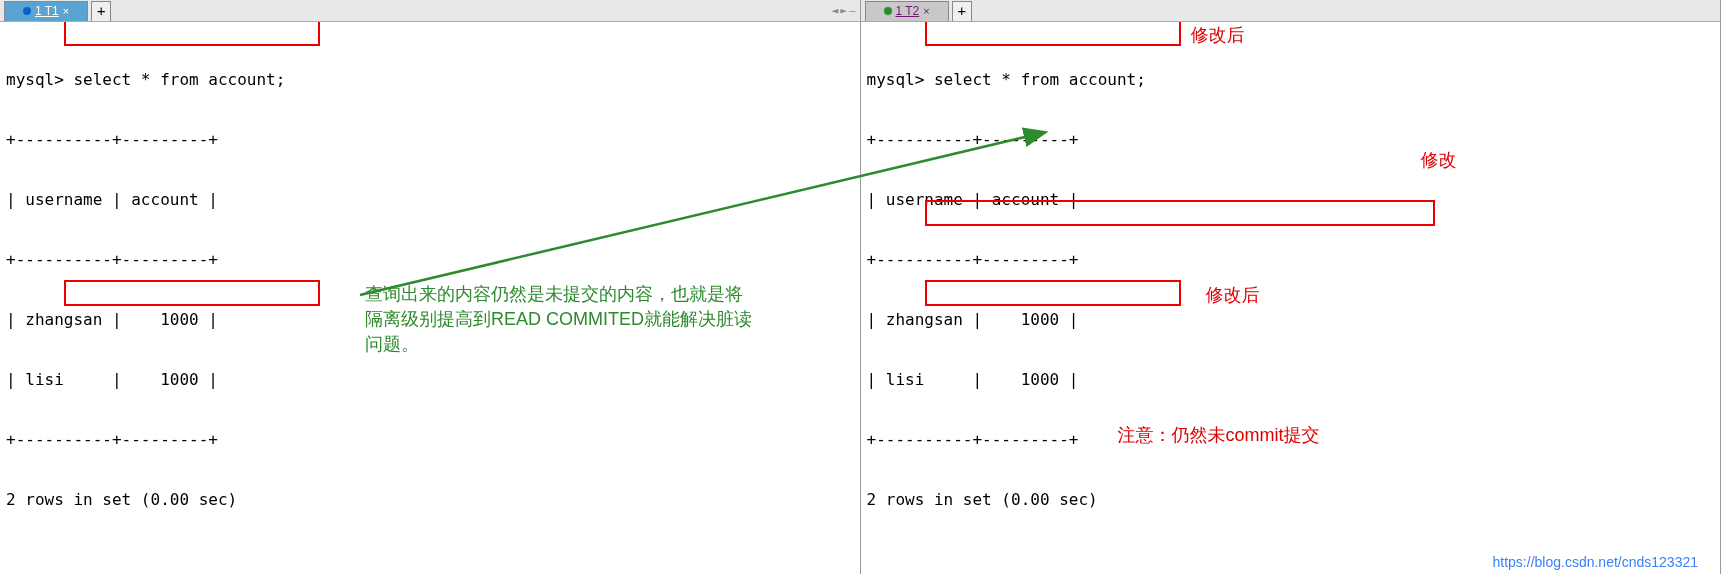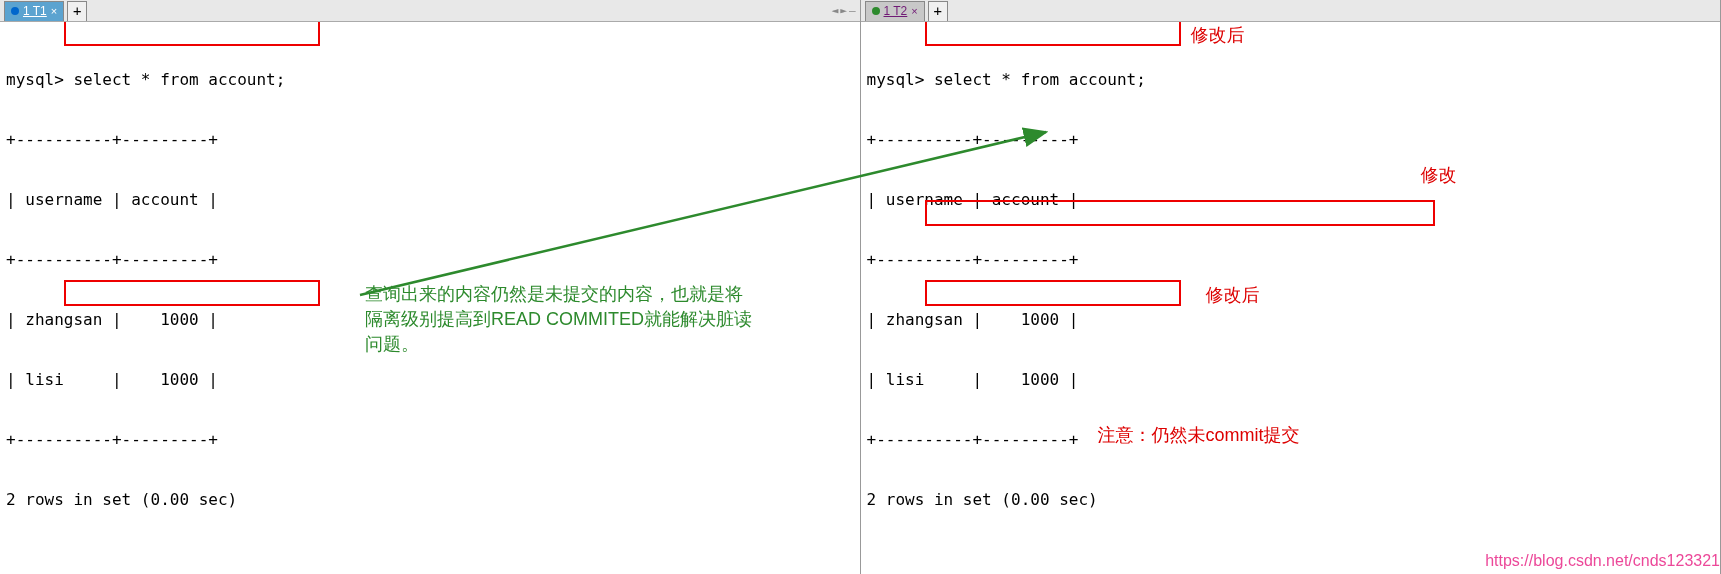--- a/index.html
+++ b/index.html
@@ -26,21 +26,21 @@
       background: #e8e8e8;
       display: flex;
       align-items: center;
       border-bottom: 1px solid #aaa;
       position: relative;
     }
     .tab {
       height: 20px;
       display: flex;
       align-items: center;
-      padding: 0 6px;
+      padding: 0 18px;
       font-size: 12px;
       font-family: Arial, sans-serif;
       gap: 4px;
       border: 1px solid #888;
       border-bottom: none;
       margin-left: 4px;
       background: #fff;
     }
     .tab.active-blue { background: #5ba3d0; color: #fff; }
     .tab.active-gray { background: #c8c8c8; color: #701a75; }
@@ -91,24 +91,24 @@
       color: #d00;
     }
     .anno.green { color: #2d8a2d; }
     .arrow-svg {
       position: absolute;
       pointer-events: none;
       z-index: 5;
     }
     .watermark {
       position: absolute;
-      right: 1px;
+      right: 23px;
       bottom: 4px;
-      font-size: 16px;
-      color: #ec4899;
+      font-size: 14px;
+      color: #3b82f6;
       font-family: Arial, sans-serif;
     }
   </style>
 </head>
 <body>
 
 <div class="pane">
   <div class="tabbar">
     <div class="tab active-blue">
       <span class="dot blue"></span>
@@ -184,23 +184,23 @@
     
     
     
     
 
     <div class="redbox" style="left:64px;top:-2px;width:256px;height:26px;"></div>
     <div class="redbox" style="left:64px;top:178px;width:510px;height:26px;"></div>
     <div class="redbox" style="left:64px;top:258px;width:256px;height:26px;"></div>
 
     <div class="anno" style="left:330px;top:2px;">修改后</div>
-    <div class="anno" style="left:560px;top:142px;">修改</div>
+    <div class="anno" style="left:560px;top:128px;font-family:Liberation Mono, monospace;">修改</div>
     <div class="anno" style="left:345px;top:262px;">修改后</div>
-    <div class="anno" style="left:237px;top:402px;">注意：仍然未commit提交</div>
+    <div class="anno" style="left:257px;top:402px;">注意：仍然未commit提交</div>
   </div>
 </div>
 
 <svg class="arrow-svg" style="left:0;top:0;width:1721px;height:574px;">
   <defs>
     <marker id="arrowhead" markerWidth="10" markerHeight="8" refX="9" refY="4" orient="auto">
       <polygon points="0 0, 10 4, 0 8" fill="#2d8a2d"></polygon>
     </marker>
   </defs>
   <line x1="360" y1="295" x2="1046" y2="132" stroke="#2d8a2d" stroke-width="2.5" marker-end="url(#arrowhead)"></line>

